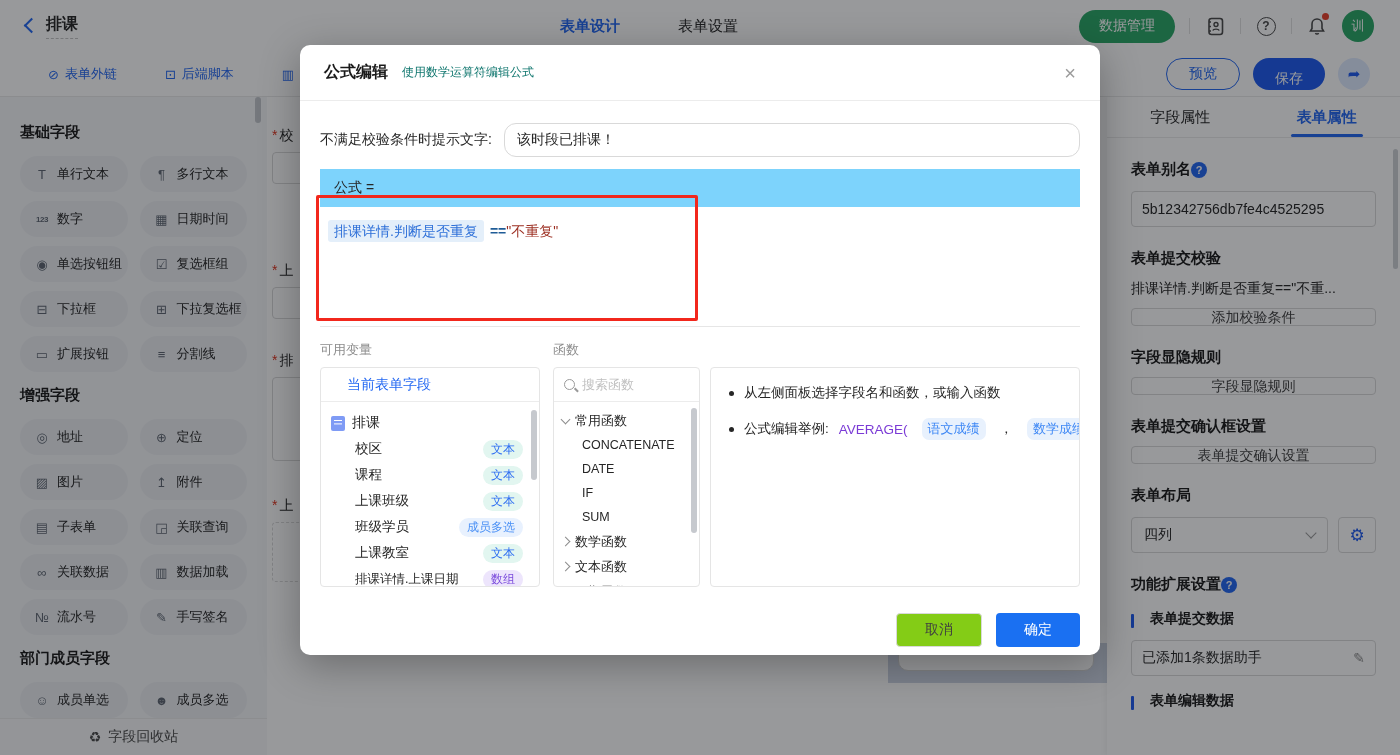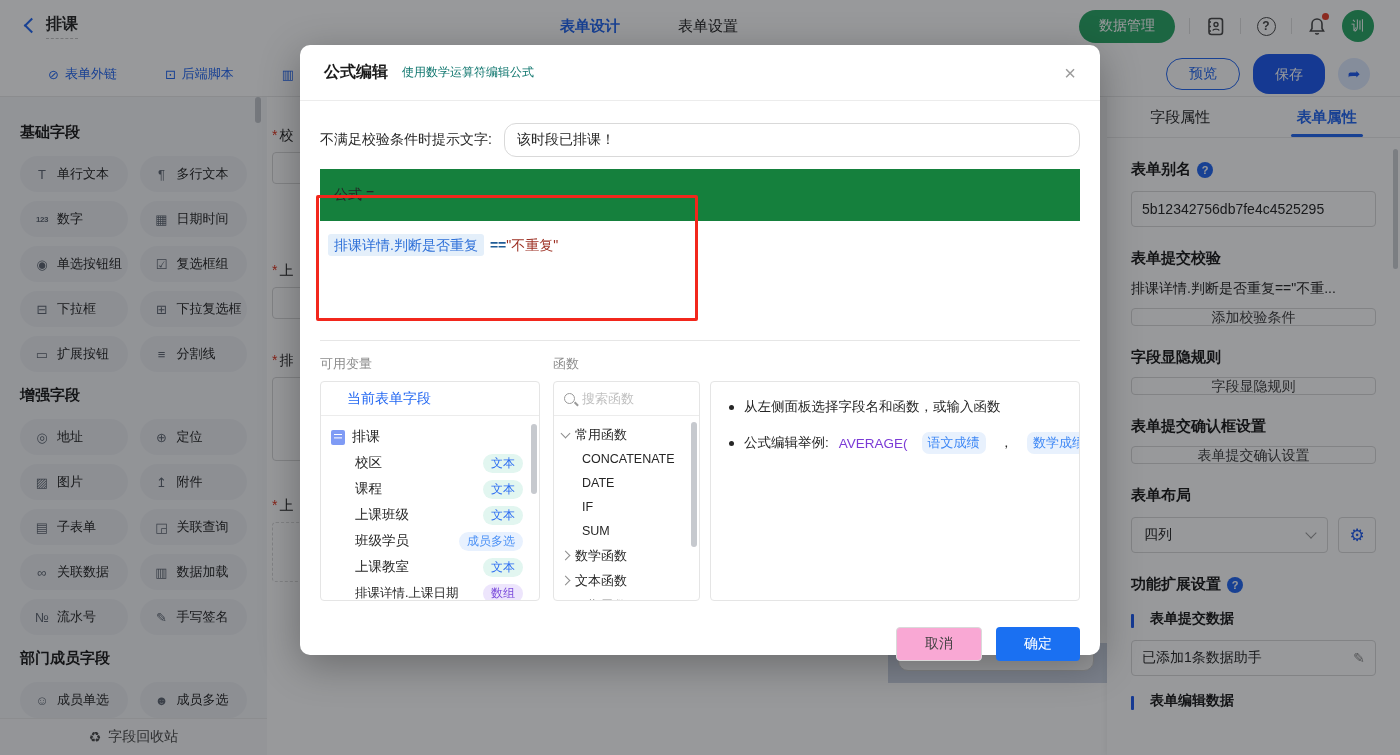--- a/index.html
+++ b/index.html
@@ -22,21 +22,21 @@
   .bellwrap{position:relative}
   .reddot{position:absolute;right:-1px;top:-2px;width:7px;height:7px;border-radius:50%;background:#e8402c}
   .avatar{width:32px;height:32px;border-radius:50%;background:#2aa767;color:#fff;font-size:13px;display:flex;align-items:center;justify-content:center;cursor:pointer}
 
   
   .toolbar{position:absolute;left:0;top:52px;width:1400px;height:45px;background:#fff;border-bottom:1px solid #e9e9e9;display:flex;align-items:center;z-index:1}
   .tb-item{display:flex;align-items:center;gap:6px;color:#2468f2;font-size:13px;margin-left:48px;cursor:pointer;white-space:nowrap}
   .tb-item .g{font-size:13px}
   .tb-right{position:absolute;right:30px;display:flex;align-items:center;gap:13px}
   .btn-preview{height:32px;padding:0 22px;border-radius:16px;border:1px solid #2468f2;color:#2468f2;background:#fff;font-size:14px;cursor:pointer}
-  .btn-save{height:40px;padding:12px 22px;border-radius:16px;border:none;color:#fff;background:#1e5bf0;font-size:14px;cursor:pointer}
+  .btn-save{height:32px;padding:12px 22px;border-radius:16px;border:none;color:#fff;background:#1e5bf0;font-size:14px;cursor:pointer}
   .share-circ{width:32px;height:32px;border-radius:50%;background:#dfeaff;color:#1e5bf0;display:flex;align-items:center;justify-content:center;font-size:15px;cursor:pointer}
 
   
   .sidebar{position:absolute;left:0;top:97px;width:267px;bottom:0;background:#f5f6f8;padding:14px 20px 0 20px;overflow:hidden}
   .sec-title{font-size:15px;font-weight:bold;color:#1a1a1a;margin:12px 0 14px 0}
   .fgrid{display:grid;grid-template-columns:1fr 1fr;gap:9px 12px;margin-bottom:14px}
   .fbtn{height:36px;border-radius:18px;background:#eceef2;display:flex;align-items:center;padding:0 0 0 14px;gap:7px;font-size:13px;color:#262626;cursor:pointer;white-space:nowrap;overflow:hidden}
   .fbtn .g{color:#5f6772;font-size:13px;width:16px;text-align:center;flex:none}
   .fbtn .g.sm{font-size:8px;font-weight:bold;letter-spacing:-.5px}
   .side-scroll{position:absolute;right:6px;top:0;width:6px;height:26px;border-radius:3px;background:#c3c6cb}
@@ -49,21 +49,21 @@
   .stub-box{position:absolute;left:5px;width:80px;height:32px;border:1px solid #d9d9d9;border-radius:4px;background:#fff}
   .sel-band{position:absolute;left:621px;top:546px;width:219px;height:40px;background:#cdd5e3}
   .sel-box{position:absolute;left:631px;top:538px;width:196px;height:36px;background:#fff;border:1px solid #d4d4d4;border-radius:10px}
 
   
   .rpanel{position:absolute;left:1107px;top:97px;width:293px;bottom:0;background:#fff;box-shadow:-2px 0 6px rgba(0,0,0,.05);padding:0 24px;overflow:hidden}
   .rtabs{display:flex;height:41px;border-bottom:1px solid #ebebeb;margin:0 -24px}
   .rtab{flex:1;display:flex;align-items:center;justify-content:center;font-size:15px;cursor:pointer;position:relative}
   .rtab.active{color:#2468f2;font-weight:bold}
   .rtab.active::after{content:"";position:absolute;bottom:0;left:50%;transform:translateX(-50%);width:72px;height:3px;background:#2468f2;border-radius:2px}
-  .rp-head{font-size:15px;font-weight:bold;color:#1a1a1a;margin-top:22px;display:flex;align-items:center;gap:6px}
+  .rp-head{font-size:15px;font-weight:bold;color:#1a1a1a;margin-top:22px;display:flex;align-items:center;}
   .qbadge{width:16px;height:16px;border-radius:50%;background:#2468f2;color:#fff;font-size:11px;display:flex;align-items:center;justify-content:center;font-weight:bold;cursor:pointer}
   .rp-input{margin-top:12px;height:36px;border:1px solid #d9d9d9;border-radius:4px;display:flex;align-items:center;padding:0 10px;font-size:14px;color:#262626;background:#fff;justify-content:space-between}
   .rp-text{margin-top:12px;font-size:14px;color:#262626;white-space:nowrap;overflow:hidden}
   .rp-btn{margin-top:10px;width:100%;height:18px;border:1px solid #d9d9d9;border-radius:4px;background:#fff;font-size:14px;color:#404040;cursor:pointer}
   .layout-row{margin-top:12px;display:flex;gap:10px;align-items:center}
   .selectbox{flex:1;height:36px;border:1px solid #d9d9d9;border-radius:4px;display:flex;align-items:center;justify-content:space-between;padding:0 12px;cursor:pointer}
   .chev-d{width:8px;height:8px;border-right:1.6px solid #999;border-bottom:1.6px solid #999;transform:rotate(45deg);margin-top:-4px}
   .gearbox{width:38px;height:36px;border:1px solid #d9d9d9;border-radius:4px;display:flex;align-items:center;justify-content:center;color:#1e5bf0;font-size:17px;cursor:pointer}
   .sub-head{margin-top:16px;display:flex;align-items:flex-end;gap:16px;font-size:14px;font-weight:bold;color:#1a1a1a}
   .bluebar{width:3px;height:14px;background:#1e5bf0;border-radius:1px}
@@ -74,21 +74,21 @@
   .overlay{position:absolute;left:0;top:0;width:1400px;height:755px;background:rgba(10,12,16,.42);z-index:5}
   .modal{position:absolute;left:300px;top:45px;width:800px;height:610px;background:#fff;border-radius:10px;box-shadow:0 10px 40px rgba(0,0,0,.3);z-index:6}
   .m-head{height:56px;border-bottom:1px solid #ececec;display:flex;align-items:center;padding:0 24px}
   .m-title{font-size:16px;font-weight:bold;color:#1a1a1a}
   .m-sub{font-size:12px;color:#0f766e;margin-left:14px}
   .m-close{margin-left:auto;font-size:20px;color:#9b9b9b;cursor:pointer;line-height:1}
   .m-body{padding:0 20px;position:relative;height:554px}
   .alert-row{display:flex;align-items:center;gap:12px;margin-top:22px}
   .alert-label{font-size:14px;color:#262626;white-space:nowrap}
   .alert-input{flex:1;height:34px;border:1px solid #d9d9d9;border-radius:12px;padding:0 12px;font-size:14px;color:#262626;outline:none;font-family:inherit}
-  .fx-bar{margin-top:12px;height:52px;background:#15803d;display:flex;align-items:center;padding:0 14px;font-size:14px;color:#262626}
+  .fx-bar{margin-top:12px;height:38px;background:#7dd3fc;display:flex;align-items:center;padding:0 14px;font-size:14px;color:#262626}
   .fx-area{height:120px;border-bottom:1px solid #e6e6e6;padding:16px 8px;cursor:text}
   .fx-chip{background:#e4effa;color:#2d6fd8;padding:3px 6px;border-radius:3px;font-size:14px}
   .fx-op{color:#1f5c97;font-size:14px;margin-left:6px;font-weight:bold}
   .fx-val{color:#9c2f22;font-size:14px}
   .redbox{position:absolute;left:16px;top:72px;width:382px;height:126px;border:3px solid #f2271c;border-radius:2px;pointer-events:none;z-index:3}
   .cols-labels{display:flex;margin-top:14px;font-size:13px;color:#8c8c8c}
   .cols{display:flex;margin-top:8px;gap:0;height:220px}
   .panel{border:1px solid #e5e5e5;border-radius:4px;background:#fff;position:relative;overflow:hidden}
   .p-vars{width:220px;margin-right:13px}
   .p-funcs{width:147px;margin-right:10px}
@@ -115,21 +115,21 @@
   .car{width:7px;height:7px;border-right:1.4px solid #8c8c8c;border-bottom:1.4px solid #8c8c8c;flex:none}
   .car.down{transform:rotate(45deg);margin-top:-3px}
   .car.right{transform:rotate(-45deg)}
   .fn-item{height:24px;display:flex;align-items:center;padding-left:20px;font-size:12.5px;color:#262626;cursor:pointer}
   .tips{padding:16px 18px;font-size:13.5px;color:#262626}
   .tip-line{display:flex;align-items:center;gap:10px;margin-bottom:16px;flex-wrap:nowrap;white-space:nowrap}
   .dot{width:5px;height:5px;border-radius:50%;background:#262626;flex:none}
   .tip-fn{color:#7b3bd6}
   .tip-chip{background:#e8f1fd;color:#3d87f5;padding:2px 6px;border-radius:7px;font-size:13px;margin:0 4px}
   .m-foot{display:flex;justify-content:flex-end;gap:14px;margin-top:26px}
-  .btn-cancel{width:86px;height:34px;border:1px solid #d9d9d9;border-radius:4px;background:#f9a8d4;font-size:14px;color:#404040;cursor:pointer}
+  .btn-cancel{width:86px;height:34px;border:1px solid #d9d9d9;border-radius:4px;background:#84cc16;font-size:14px;color:#404040;cursor:pointer}
   .btn-ok{width:84px;height:34px;border:none;border-radius:4px;background:#1a70f2;color:#fff;font-size:14px;cursor:pointer}
 </style>
 </head>
 <body>
 
 <div class="topbar">
   <div class="back"></div>
   <div class="apptitle">排课</div>
   <div class="navtabs">
     <div class="navtab active">表单设计</div>

